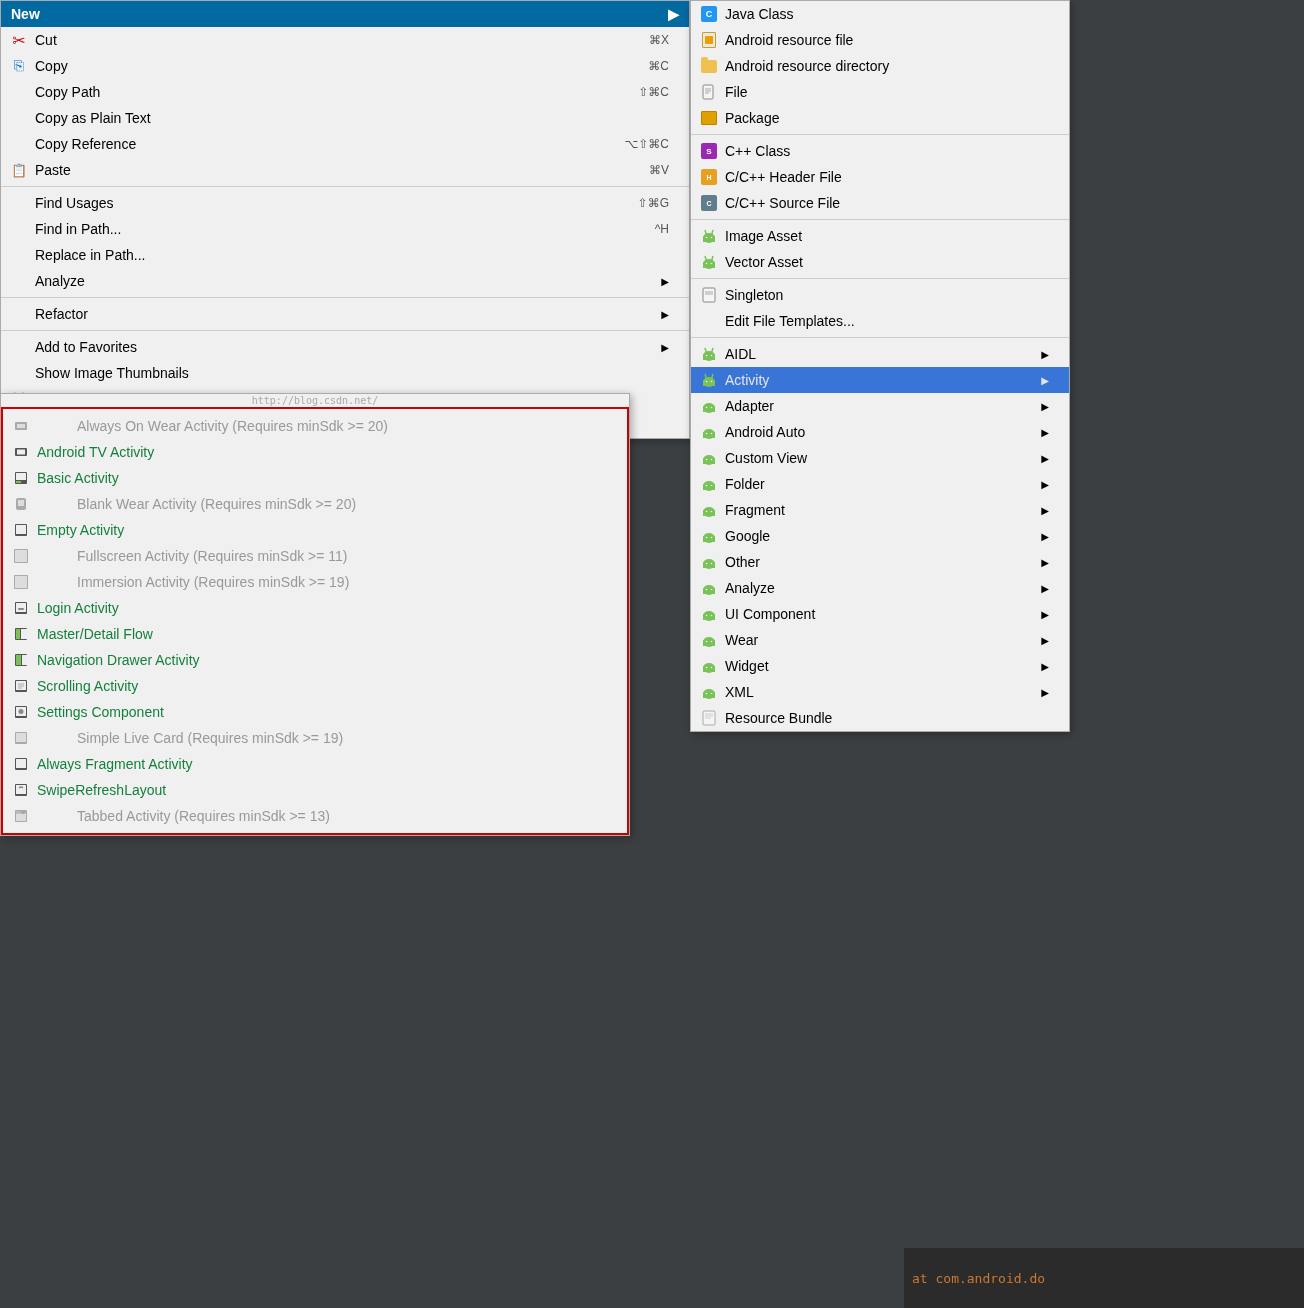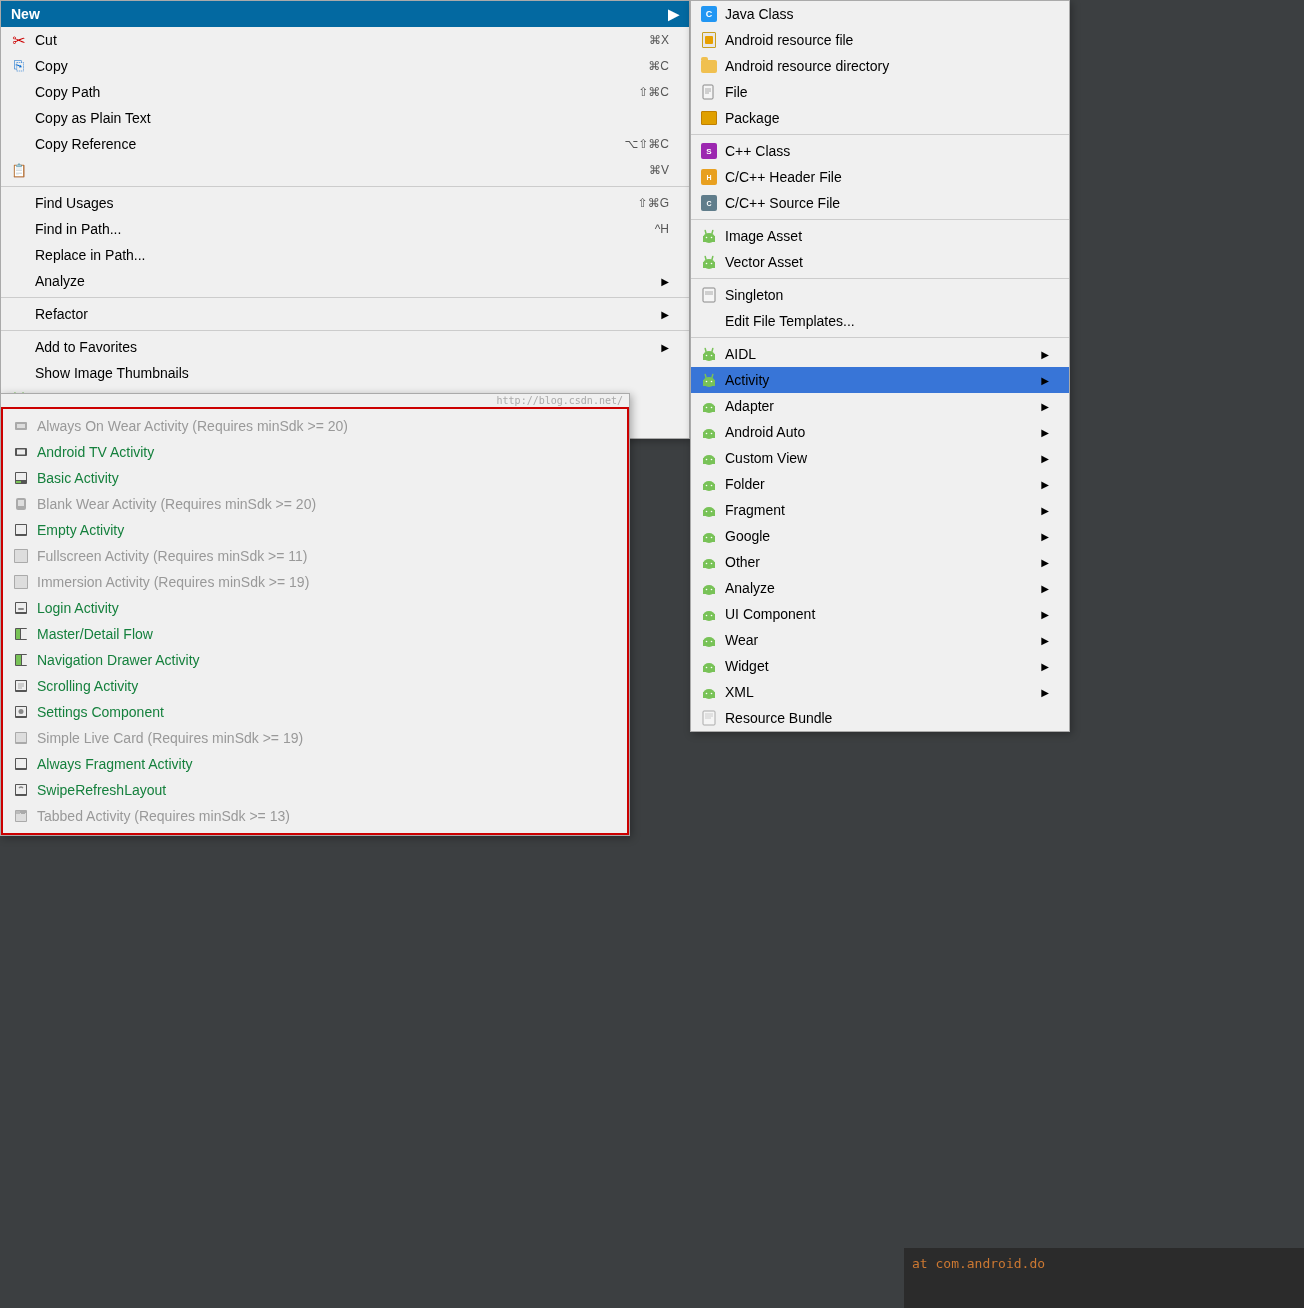--- a/index.html
+++ b/index.html
@@ -35,25 +35,26 @@
       align-items: center;
       padding: 4px 20px 4px 8px;
       cursor: default;
       white-space: nowrap;
       position: relative;
       min-height: 26px;
     }
 
     .menu-item.highlighted {
       background: #3875d7;
-      color: #000000;
+      color: #e5e5e5;
     }
 
     .menu-item.disabled {
       color: #999;
+      gap: 40px;
     }
 
     .menu-header {
       background: #0369a1;
       color: white;
       padding: 5px 10px;
       display: flex;
       align-items: center;
       justify-content: space-between;
       font-weight: bold;
@@ -159,21 +160,21 @@
     }
 
     .normal-text {
       color: #15803d;
     }
 
   </style>
 </head>
 <body>
 
-<div style="position:absolute; bottom:0; right:0; width:400px; height:60px; background:#2b2b2b; display:flex; padding:8px;">
+<div style="position:absolute; bottom:0; right:0; width:400px; height:60px; background:#2b2b2b; display:flex; align-items:center; padding:8px;">
   <span style="color:#cc7832; font-family: monospace; font-size:13px;">at com.android.do</span>
 </div>
 
 <div class="menu-left" style="position:absolute; top:0; left:0; z-index:3;">
 
   <div class="menu-header">
     <span>New</span>
     <span>▶</span>
   </div>
 
@@ -207,20 +208,21 @@
   <div class="menu-item">
     <span class="icon-placeholder"></span>
     <span class="menu-item-label">Copy Reference</span>
     <span class="shortcut">⌥⇧⌘C</span>
   </div>
 
   <div class="menu-item">
     <span class="icon-placeholder">
         <span style="color:#0066cc; font-size:13px;">📋</span>
       </span>
+    <span class="menu-item-label">Paste</span>
     <span class="shortcut">⌘V</span>
   </div>
 
   <div class="separator"></div>
 
   <div class="menu-item">
     <span class="icon-placeholder"></span>
     <span class="menu-item-label">Find Usages</span>
     <span class="shortcut">⇧⌘G</span>
   </div>
@@ -277,21 +279,21 @@
     <span class="menu-item-label">Gallery...</span>
   </div>
 
   <div class="menu-item">
     <span class="icon-placeholder"></span>
     <span class="menu-item-label">Create Gist</span>
   </div>
 </div>
 
 <div class="gallery-submenu">
-  <div style="font-size:10px; color:#aaa; text-align:right; padding:1px 6px; font-family:monospace;">http://blog.csdn.net/</div>
+  <div style="font-size:10px; color:#aaa; text-align:center; padding:1px 6px; font-family:monospace;">http://blog.csdn.net/</div>
   <div class="gallery-inner">
     <div class="menu-item disabled">
       <span class="icon-placeholder">
         <svg width="16" height="16" viewBox="0 0 16 16">
             <rect x="2" y="4" width="12" height="8" rx="1" fill="#aaa"></rect>
             <rect x="4" y="6" width="8" height="4" fill="#ddd"></rect>
           </svg>
       </span>
       <span class="menu-item-label minsdk-text">Always On Wear Activity (Requires minSdk &gt;= 20)</span>
     </div>

